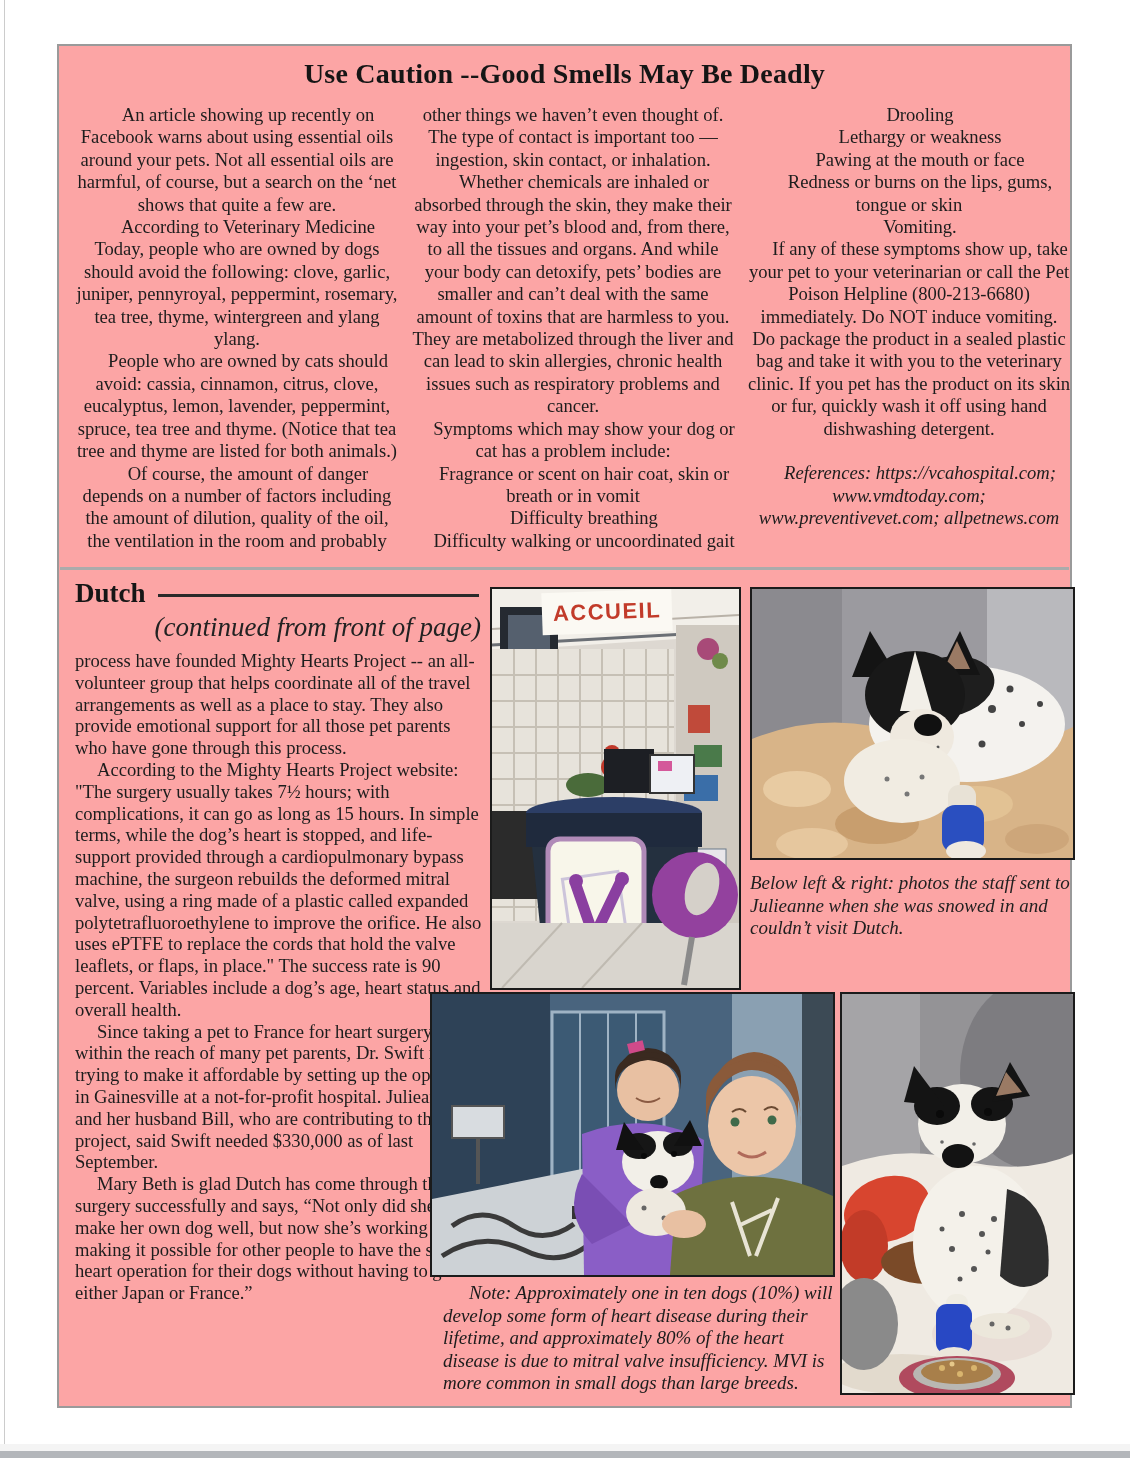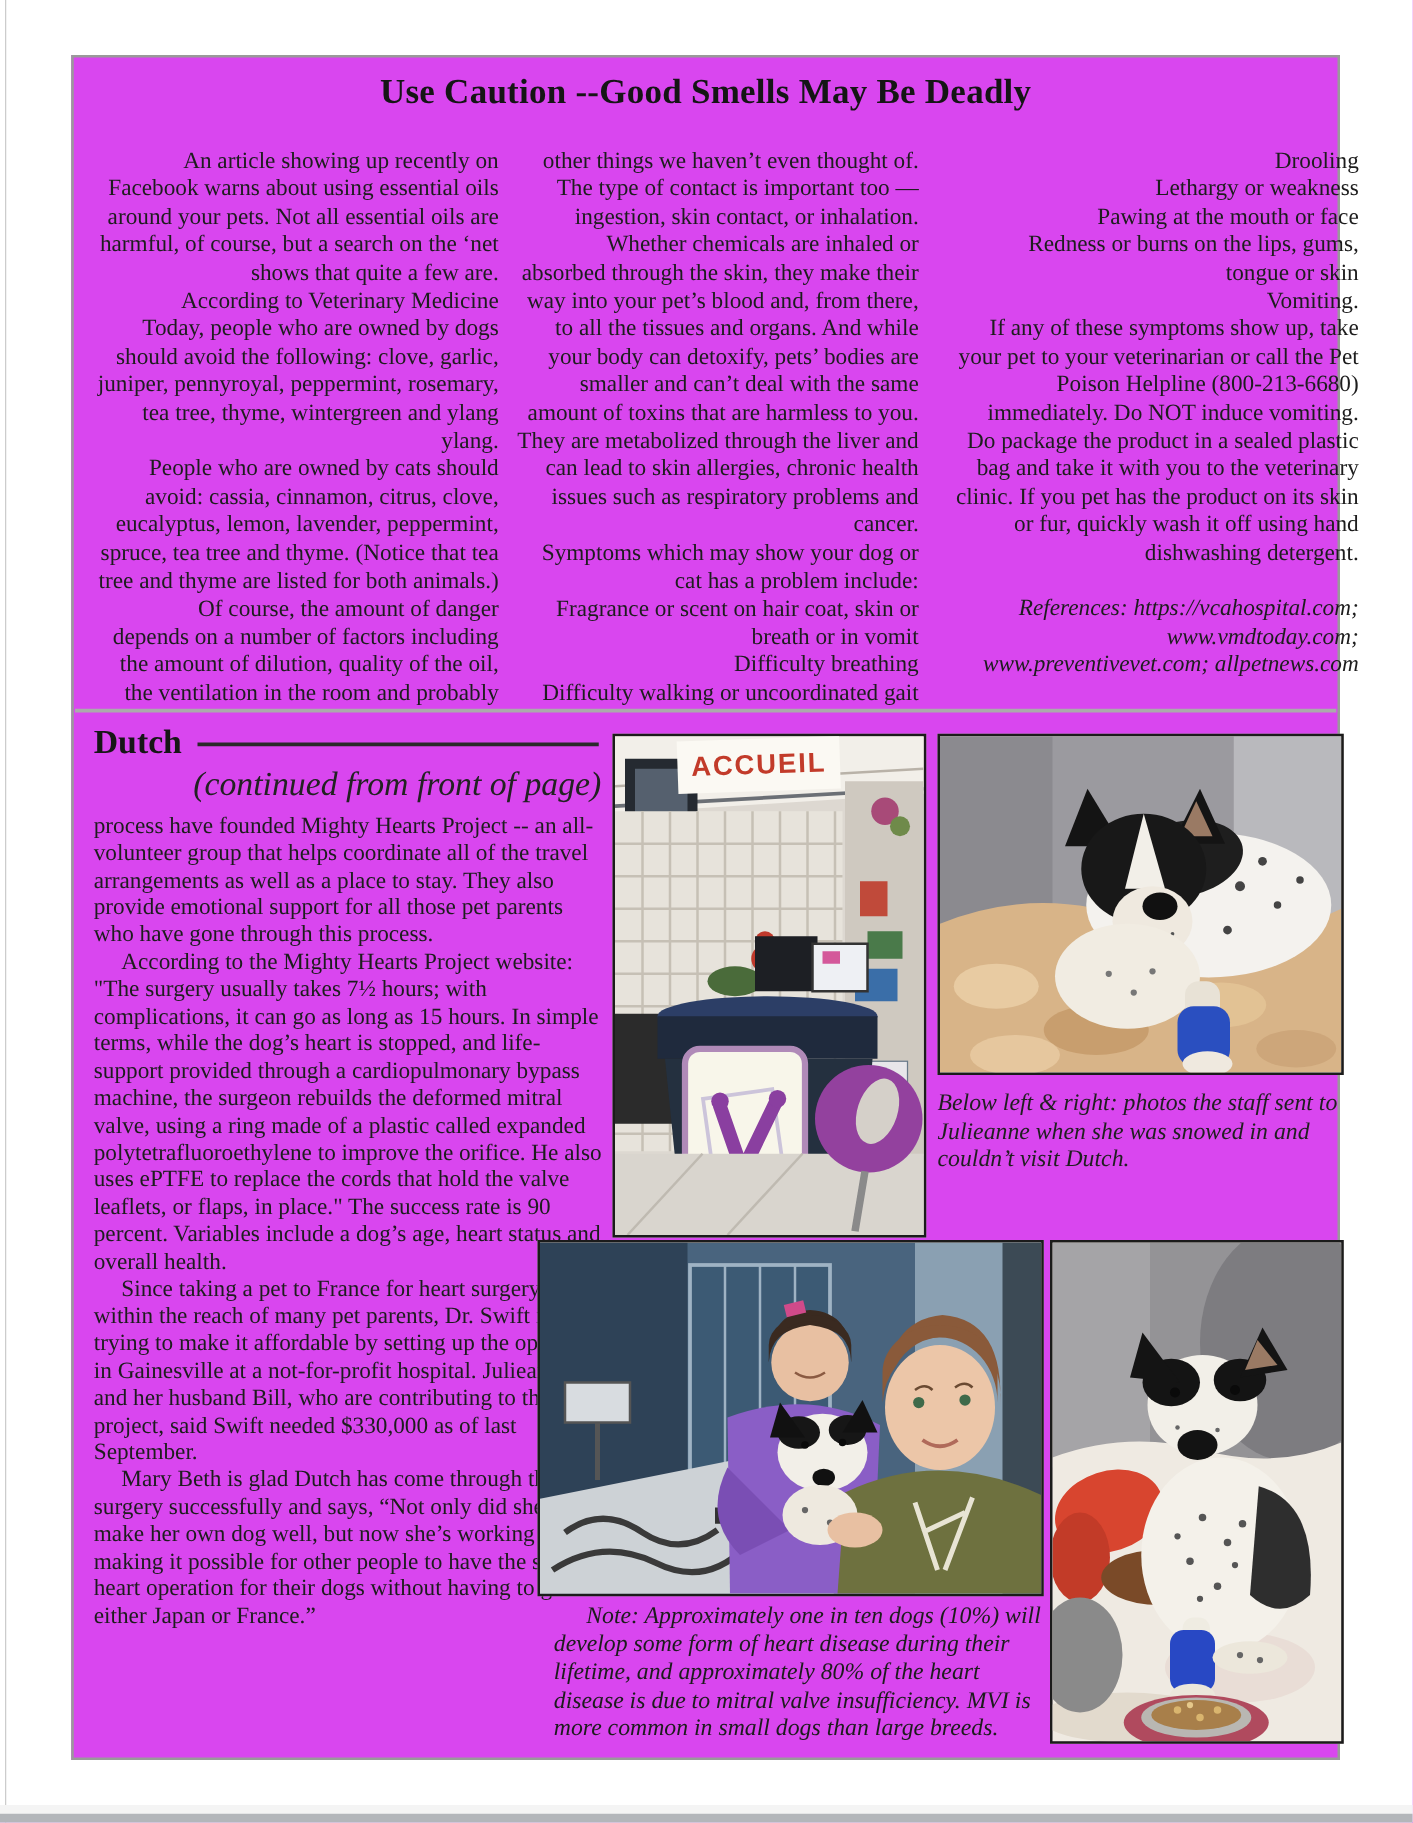--- a/index.html
+++ b/index.html
@@ -3,30 +3,30 @@
 <meta charset="utf-8">
 <style>
   * { margin:0; padding:0; box-sizing:border-box; }
   html,body { width:1130px; height:1458px; background:#ffffff; overflow:hidden;
               font-family:"Liberation Serif", serif; color:#1d1d1d; }
   .page-edge-left { position:absolute; left:4px; top:0; width:1px; height:1458px; background:#cccccc; }
   .bottom-gap-line { position:absolute; left:0; top:1444px; width:1130px; height:8px; background:#f4f4f4; }
   .bottom-band { position:absolute; left:0; top:1451px; width:1130px; height:7px; background:#b3b6ba; }
 
   .frame { position:absolute; left:57px; top:44px; width:1015px; height:1364px;
-           border:2px solid #9a9a9a; background:#d946ef; }
+           border:2px solid #9a9a9a; background:#fca5a5; }
 
   .page-title { position:absolute; left:0; top:12px; width:100%; text-align:center;
                 font-size:28px; font-weight:bold; color:#151515; letter-spacing:0.2px; }
 
-  .column { position:absolute; top:72px; width:324px; font-size:18.6px; line-height:22.4px;
-            text-align:right; }
+  .column { position:absolute; top:58px; width:324px; font-size:18.6px; line-height:22.4px;
+            text-align:center; }
   .col1 { left:16px; }
   .col2 { left:352px; }
-  .col3 { left:688px;margin-left:16px; }
+  .col3 { left:688px; }
   .para { text-indent:22px; }
   .para.noindent { text-indent:0; }
   .para.italic { font-style:italic; }
   .column .para.italic { margin-top:22px; }
 
   .article-separator { position:absolute; left:1px; top:521px; width:1009px; height:3px; background:#ababab; }
 
   .dutch-heading { position:absolute; left:16px; top:532px; width:404px; display:flex; align-items:center; }
   .dutch-heading .htext { font-size:27px; font-weight:bold; color:#161616; }
   .dutch-heading .rule { flex:1; height:3px; background:#2a2a2a; margin-left:12px; margin-top:4px; }

